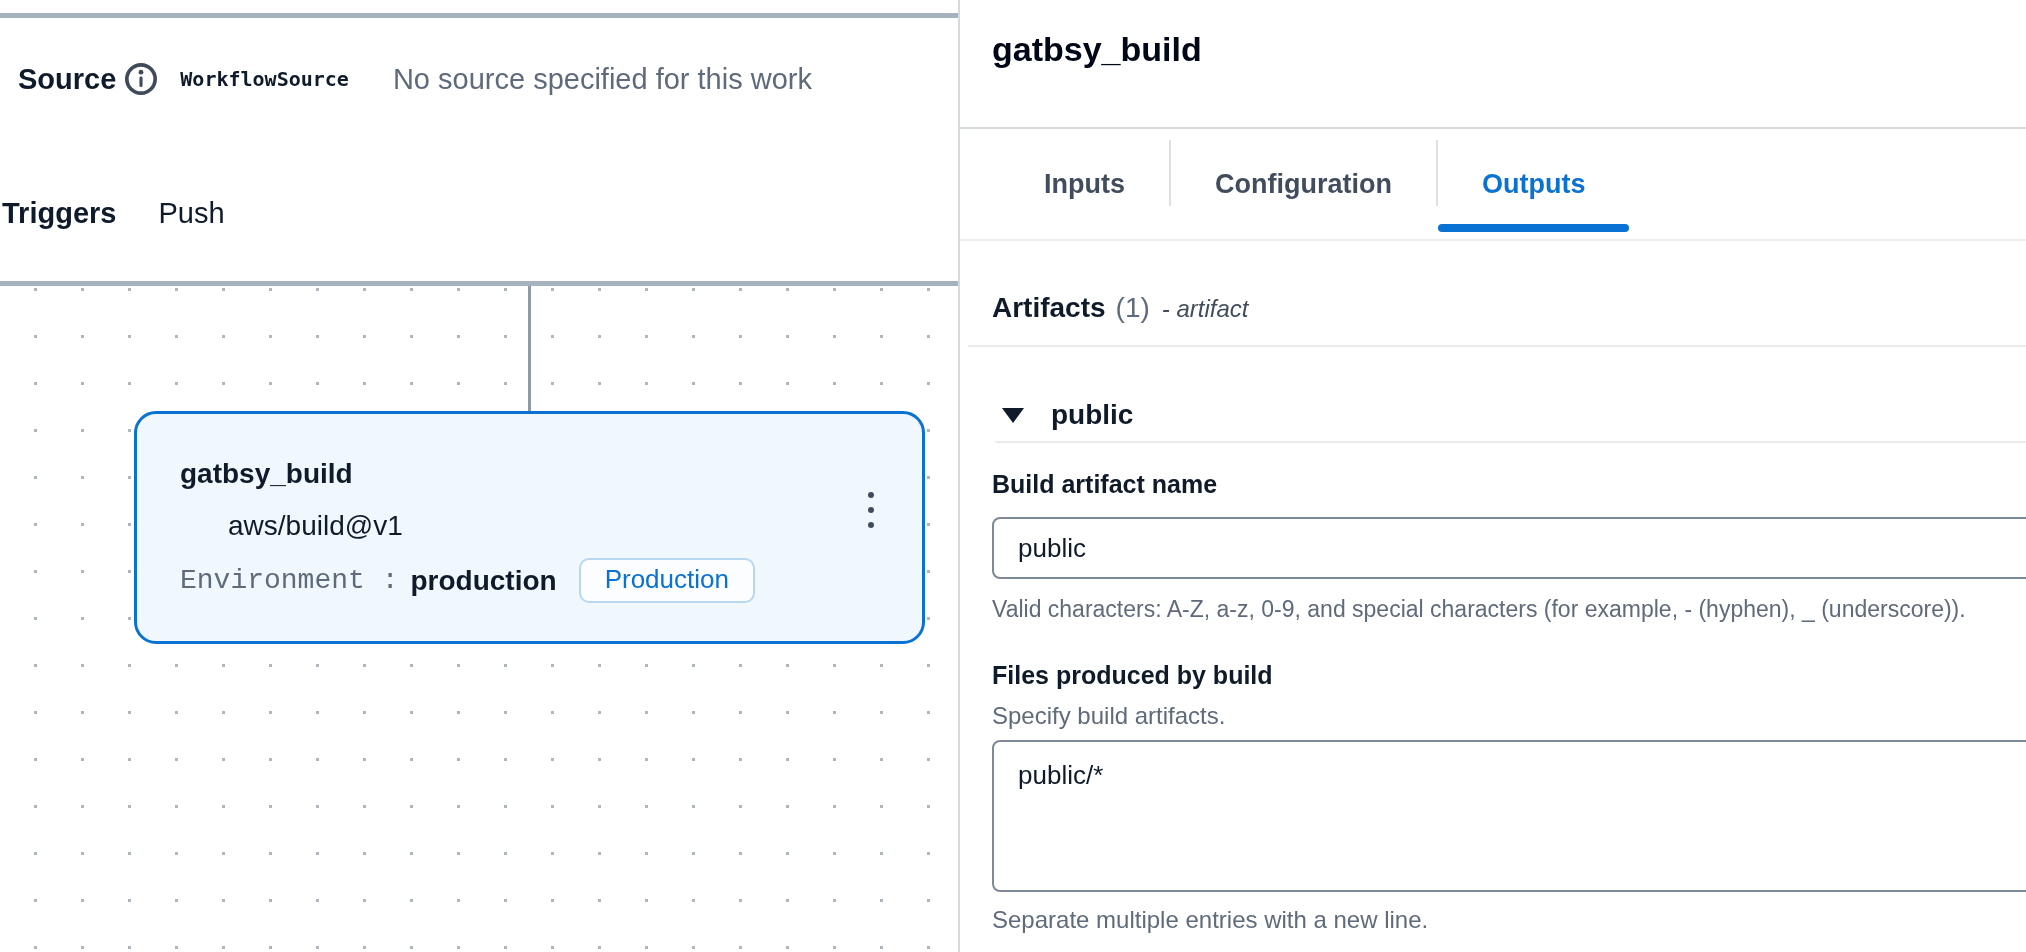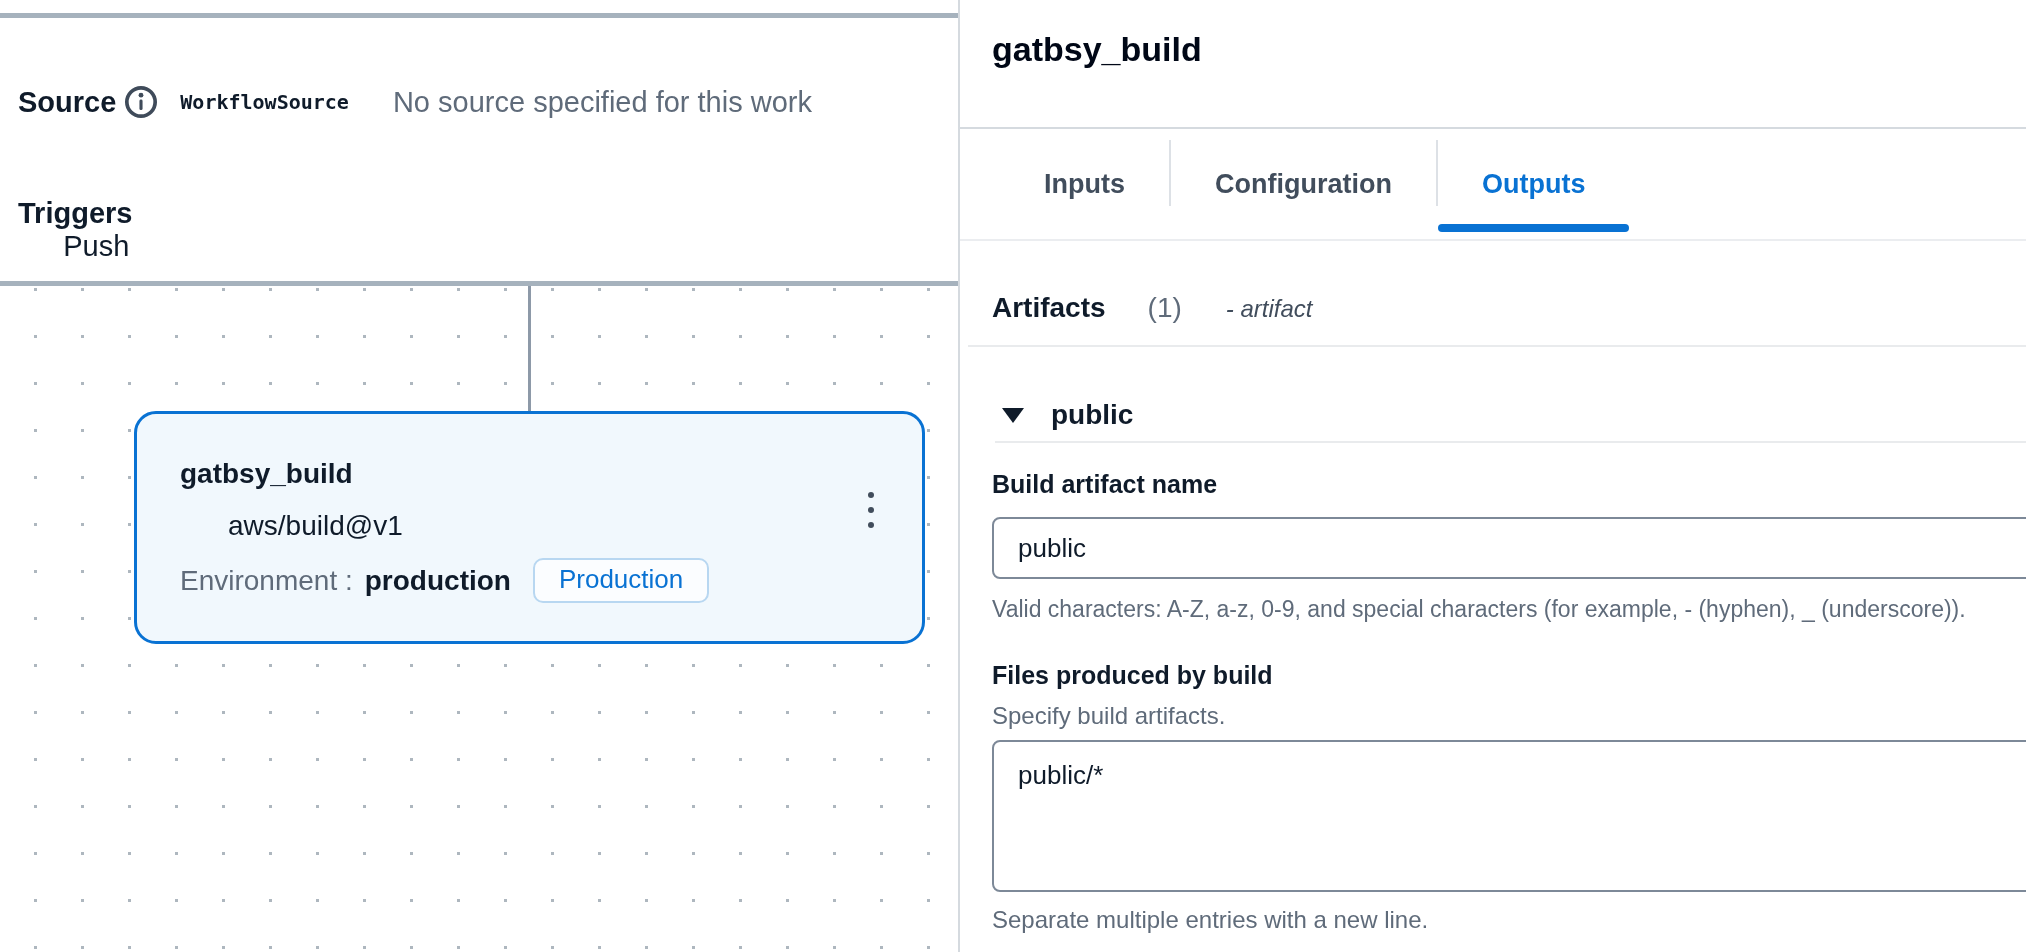--- a/index.html
+++ b/index.html
@@ -5,43 +5,43 @@
   html,body{margin:0;padding:0;background:#fff;}
   .stage{
     position:relative;width:2026px;height:952px;overflow:hidden;
     font-family:"Liberation Sans",sans-serif;color:#0f1b2a;background:#fff;
   }
   
   .canvas{position:absolute;left:0;top:0;width:958px;height:952px;background:#fff;}
   .hbar{position:absolute;left:0;width:958px;height:5px;background:#a6b2bd;}
   .hbar.top{top:13px;}
   .hbar.mid{top:281px;}
-  .src-row{position:absolute;left:18px;top:81px;display:flex;align-items:center;white-space:nowrap;height:42px;}
+  .src-row{position:absolute;left:18px;top:58px;display:flex;align-items:center;white-space:nowrap;height:42px;}
   .src-label{font-size:29px;font-weight:700;color:#0f1b2a;}
   .info-icon{width:34px;height:34px;margin:0 22px 0 8px;flex:0 0 auto;}
   .src-name{font-family:"DejaVu Sans Mono","Liberation Mono",monospace;font-size:20px;color:#0f1b2a;font-weight:bold;}
   .src-note{font-size:29px;color:#5f6b7a;margin-left:44px;}
   .src-note2{position:absolute;left:460px;top:132px;font-size:29px;color:#5f6b7a;white-space:nowrap;}
-  .trg-row{position:absolute;left:18px;top:197px;display:flex;align-items:center;white-space:nowrap;flex-direction:column;}
+  .trg-row{position:absolute;left:2px;top:197px;display:flex;align-items:center;white-space:nowrap;}
   .trg-label{font-size:29px;font-weight:700;color:#0f1b2a;}
   .trg-value{font-size:29px;color:#0f1b2a;margin-left:42px;}
   .dots{
     position:absolute;left:0;top:286px;width:958px;height:666px;
     background-image:radial-gradient(ellipse 2.2px 3.2px,#aeb7bf 60%,rgba(0,0,0,0) 62%);
     background-size:47px 47px;background-position:12px 27px;
   }
   .connector{position:absolute;left:528px;top:286px;width:3px;height:128px;background:#8d99a8;}
   .node{
     position:absolute;left:134px;top:411px;width:791px;height:233px;box-sizing:border-box;
     background:#f1f8fd;border:3px solid #0972d3;border-radius:22px;padding:45px 0 0 43px;
   }
   .node-title{font-size:28px;font-weight:700;color:#0f1b2a;line-height:30px;}
   .node-action{font-size:28px;color:#0f1b2a;line-height:30px;margin-top:22px;margin-left:48px;}
   .node-env{display:flex;align-items:center;margin-top:17px;white-space:nowrap;}
-  .env-label{font-size:28px;color:#5f6b7a;}
+  .env-label{font-size:28px;color:#5f6b7a;font-family:Liberation Mono, monospace;}
   .env-value{font-size:28px;font-weight:700;color:#0f1b2a;margin-left:12px;}
   .env-badge{
     margin-left:22px;border:2px solid #b8d7f1;border-radius:10px;background:#fbfdff;
     color:#0972d3;font-size:26px;padding:4px 24px 6px 24px;
   }
   .kebab{position:absolute;right:42px;top:72px;display:flex;flex-direction:column;gap:9px;padding:6px;cursor:pointer;}
   .kebab i{width:6px;height:6px;border-radius:50%;background:#414d5c;}
   
   .panel{
     position:absolute;left:958px;top:0;width:1068px;height:952px;background:#fff;
@@ -52,21 +52,21 @@
   .pdiv.title-div{left:0;right:0;top:127px;background:#d5dadf;}
   .pdiv.tabs-div{left:0;right:0;top:239px;background:#ebedf0;}
   .pdiv.art-div{left:8px;right:0;top:345px;}
   .pdiv.pub-div{left:35px;right:0;top:441px;}
   .tabs{position:absolute;left:40px;top:140px;height:88px;display:flex;align-items:flex-start;}
   .tab{position:relative;height:88px;display:flex;align-items:center;padding:0 44px;
        font-size:27px;font-weight:700;color:#414d5c;cursor:pointer;}
   .tab.active{color:#0972d3;}
   .tab.active::after{content:"";position:absolute;left:0;right:0;bottom:-4px;height:8px;border-radius:5px;background:#0972d3;}
   .tab-sep{width:2px;height:66px;background:#dde1e6;}
-  .artifacts-row{position:absolute;left:32px;top:292px;display:flex;align-items:baseline;white-space:nowrap;gap:32px;}
+  .artifacts-row{position:absolute;left:32px;top:292px;display:flex;align-items:baseline;white-space:nowrap;}
   .art-heading{font-size:28px;font-weight:700;color:#0f1b2a;}
   .art-count{font-size:28px;color:#5f6b7a;margin-left:10px;}
   .art-suffix{font-size:24px;font-style:italic;color:#414d5c;margin-left:12px;}
   .public-row{position:absolute;left:42px;top:399px;display:flex;align-items:center;cursor:pointer;}
   .caret{width:0;height:0;border-left:11px solid transparent;border-right:11px solid transparent;border-top:15px solid #0f1b2a;}
   .public-label{font-size:28px;font-weight:700;color:#0f1b2a;margin-left:27px;}
   .field-label{position:absolute;left:32px;font-size:25px;font-weight:700;color:#0f1b2a;white-space:nowrap;}
   .field-desc{position:absolute;left:32px;font-size:24px;color:#5f6b7a;white-space:nowrap;}
   .field-help{position:absolute;left:32px;font-size:23px;color:#5f6b7a;white-space:nowrap;}
   .text-input{

